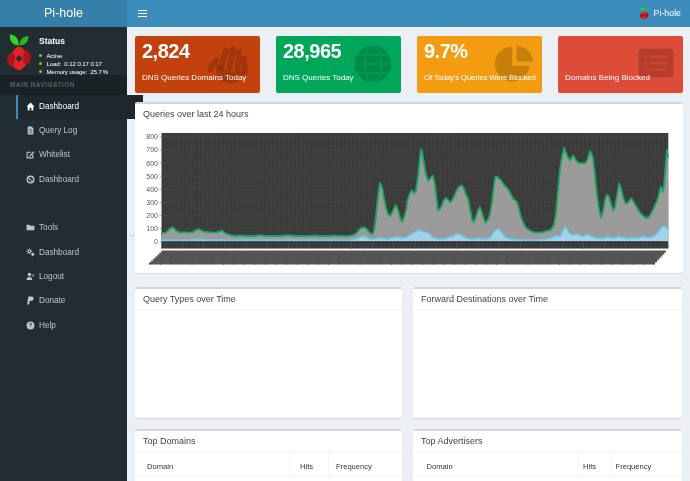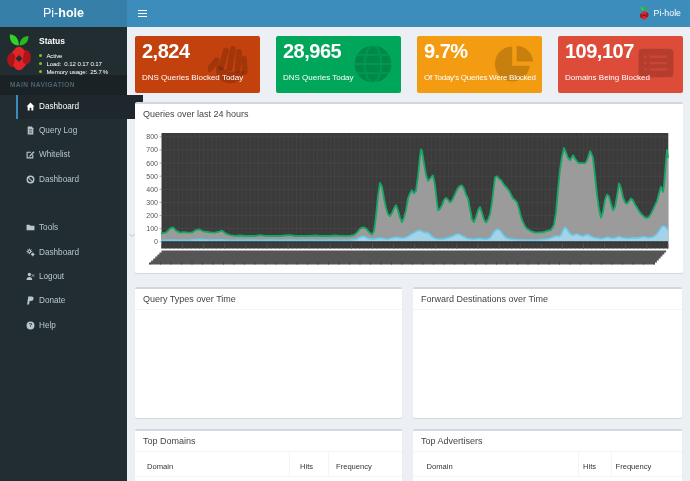--- a/index.html
+++ b/index.html
@@ -1,20 +1,20 @@
 <!DOCTYPE html>
 <html><head><meta charset="utf-8"><title>Pi-hole Admin Console</title>
 <style>
 * { margin:0; padding:0; box-sizing:border-box; }
 html,body { width:690px; height:481px; overflow:hidden; background:#ecf0f5;
   font-family:"Liberation Sans", sans-serif; }
 #page { position:relative; width:690px; height:481px; }
 .logo { position:absolute; left:0; top:0; width:127px; height:27px; background:#367fa9;
   color:#fff; font-size:12.5px; line-height:27px; text-align:center; font-weight:300;}
-.logo b { font-weight:700; }
+.logo b { font-weight:400; }
 .nav { position:absolute; left:127px; top:0; width:563px; height:27px; background:#3c8dbc; }
 .burger { position:absolute; left:11px; top:9.5px; width:9px; }
 .burger i { display:block; height:1.4px; background:#fff; margin-bottom:1.8px; }
 .navright { position:absolute; right:9px; top:0; height:27px; line-height:27px; color:#fff; font-size:8.8px; }
 .sidebar { position:absolute; left:0; top:27px; width:127px; height:454px; background:#222d32; }
 .status-t { position:absolute; left:39px; top:33px; color:#fff; font-weight:bold; font-size:8.5px; }
 .sline { position:absolute; left:39px; color:#fff; font-size:6.1px; letter-spacing:-0.1px; }
 .dot { display:inline-block; width:3.4px; height:3.4px; border-radius:50%; background:#84c225; margin-right:4px; vertical-align:0.5px; }
 .mainnav { position:absolute; left:0; top:75px; width:127px; height:19.5px; background:#1a2226; }
 .mainnav span { position:absolute; left:10px; top:5.5px; font-size:6.5px; font-weight:bold; color:#4b646f; letter-spacing:0.45px; }
@@ -174,21 +174,21 @@
         <g fill="rgba(0,0,0,0.16)" transform="rotate(10 12 14)">
 <rect x="1.2" y="9.8" width="3.0" height="8.5" rx="1.5" transform="rotate(28 2.7 13.5)"></rect>
 <rect x="5.6" y="4.6" width="3.0" height="11.5" rx="1.5" transform="rotate(6 7.1 10)"></rect>
 <rect x="9.3" y="3.0" width="3.0" height="13" rx="1.5"></rect>
 <rect x="13.0" y="4.0" width="3.0" height="12" rx="1.5" transform="rotate(-6 14.5 10)"></rect>
 <rect x="16.5" y="6.8" width="2.8" height="9.5" rx="1.4" transform="rotate(-13 17.9 11.5)"></rect>
 <path d="M4.2 13.5 Q3.6 21.5 11 21.8 Q17.6 21.8 18.6 14.5 L11 16.2 Z"></path>
         </g>
       </svg>
       <div class="num">2,824</div>
-      <div class="lbl">DNS Queries Blocked Today</div>
+      <div class="lbl">DNS Queries Domains Today</div>
     </div>
 <div class="ibox" style="left:276px;background:#00a65a">
       <svg width="44" height="44" viewBox="0 0 24 24" style="position:absolute;right:6px;top:6px">
         <circle cx="12" cy="12" r="10" fill="rgba(0,0,0,0.18)"></circle>
 <g stroke="#00a65a" stroke-width="1" fill="none" opacity="0.55">
 <ellipse cx="12" cy="12" rx="4.5" ry="10"></ellipse>
 <line x1="2" y1="12" x2="22" y2="12"></line>
 <line x1="3.3" y1="7" x2="20.7" y2="7"></line>
 <line x1="3.3" y1="17" x2="20.7" y2="17"></line>
         </g>
@@ -215,21 +215,20 @@
 <line x1="8" y1="8" x2="19" y2="8"></line>
           <line x1="8" y1="12" x2="19" y2="12"></line>
           <line x1="8" y1="16" x2="19" y2="16"></line>
         </g>
 <g fill="#dd4b39" opacity="0.55">
           <circle cx="5.3" cy="8" r="0.9"></circle>
           <circle cx="5.3" cy="12" r="0.9"></circle>
           <circle cx="5.3" cy="16" r="0.9"></circle>
         </g>
       </svg>
-      <div class="num">109,107</div>
       <div class="lbl">Domains Being Blocked</div>
     </div>
 
   <div class="panel" style="left:135px;top:102px;width:548px;height:171px">
     <div class="ptitle">Queries over last 24 hours</div>
   </div>
   <svg style="position:absolute;left:135px;top:126px" width="548" height="147" viewBox="135 126 548 147">
 <rect x="161.5" y="133.0" width="506.5" height="115.5" fill="#3b3b3b"></rect>
 <line x1="165.7" y1="133.0" x2="165.7" y2="248.5" stroke="#444444" stroke-width="0.8"></line>
       <line x1="169.9" y1="133.0" x2="169.9" y2="248.5" stroke="#444444" stroke-width="0.8"></line>

